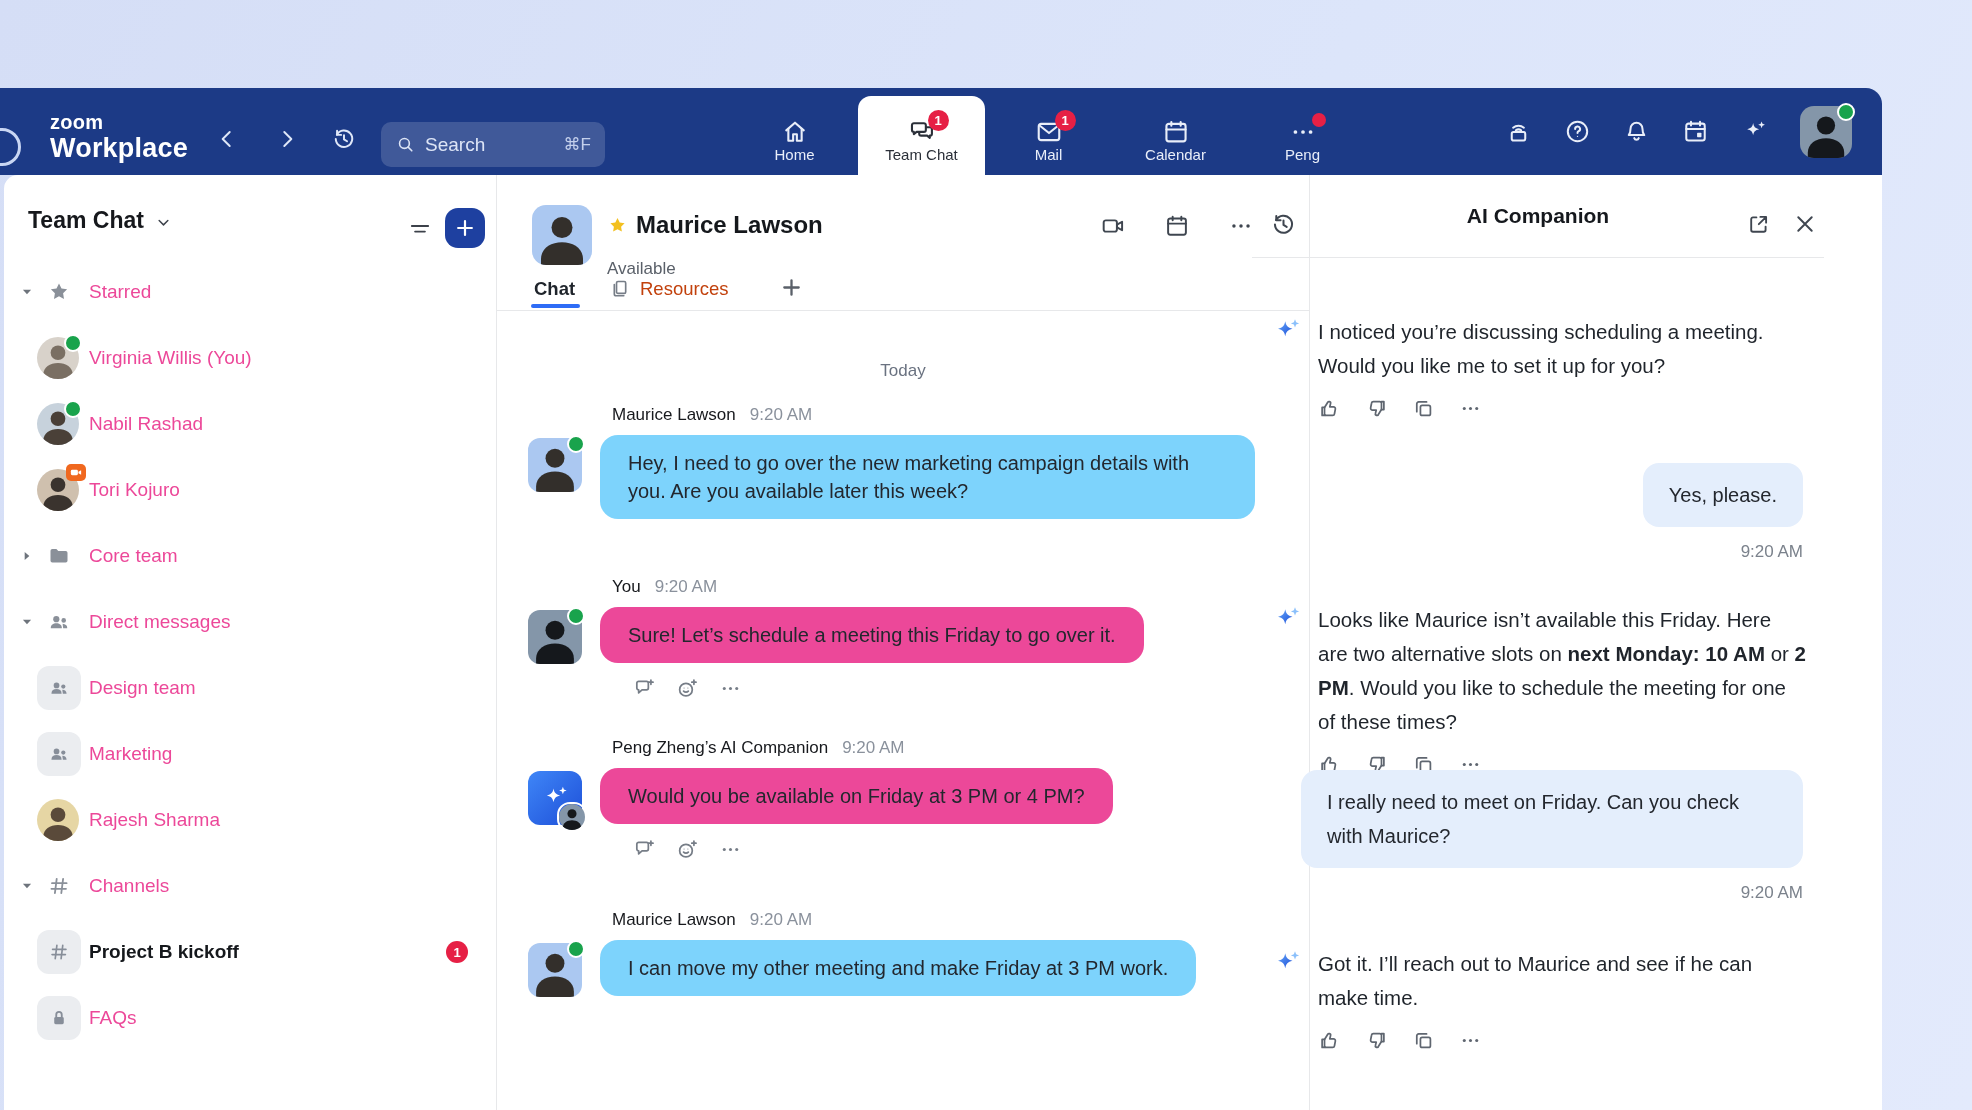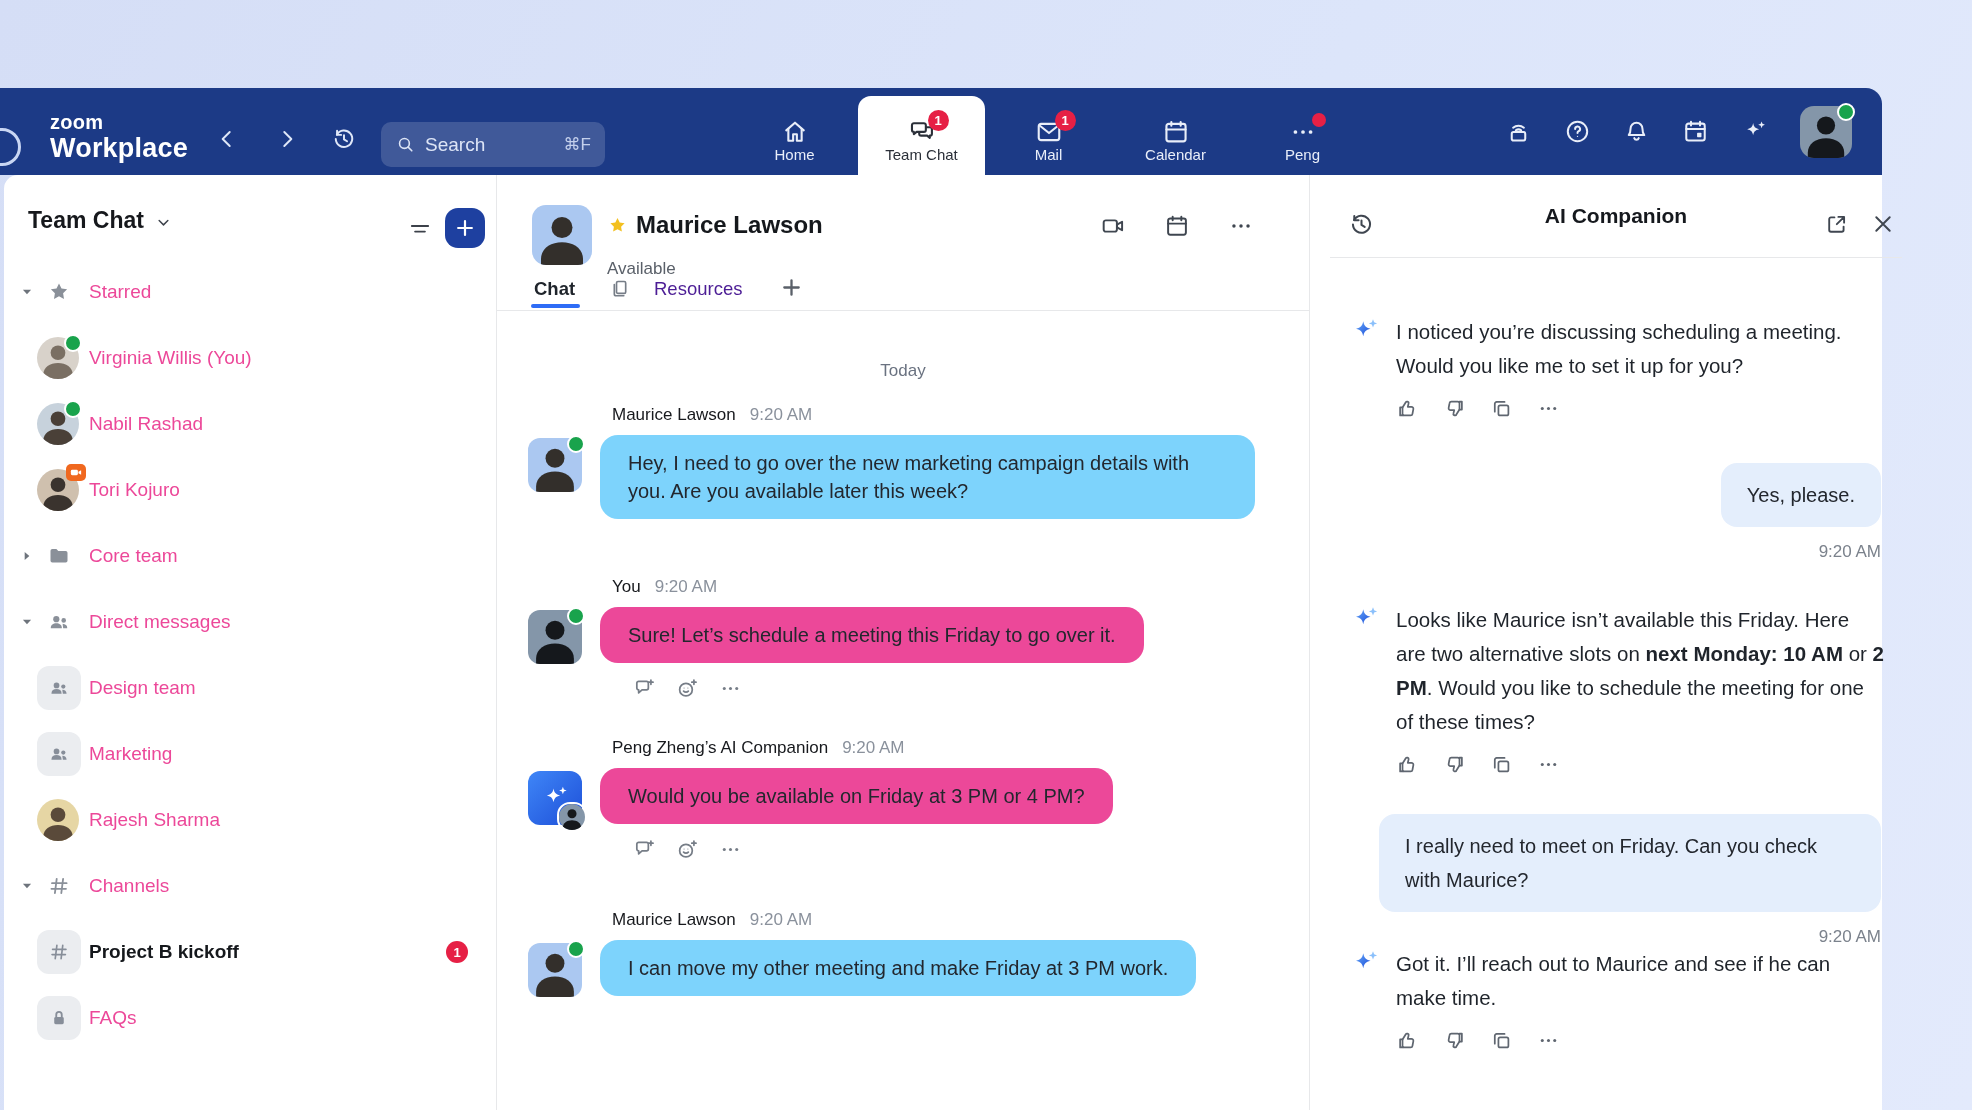--- a/index.html
+++ b/index.html
@@ -38,21 +38,21 @@
   .avatar .ph-img{position:absolute;inset:0;border-radius:inherit;overflow:hidden;}
   .avatar .ph-img svg{position:absolute;left:0;top:0;width:100%;height:100%;}
   .presence{position:absolute;width:14px;height:14px;border-radius:50%;background:#19a34c;border:2.5px solid #fff;
     top:-3px;right:-3px;box-sizing:content-box;}
   .vbadge{position:absolute;top:-5px;right:-7px;width:20px;height:17px;border-radius:5px;background:#f0681f;padding:2px;box-sizing:border-box;}
   .vbadge svg{display:block;width:100%;height:100%;}
   
   .content{position:absolute;left:4px;top:175px;width:1878px;height:935px;background:#fff;border-radius:14px 0 0 0;}
   .sidebar{position:absolute;left:0;top:0;width:493px;height:935px;border-right:1px solid #e7e8ea;box-sizing:border-box;}
   .chatcol{position:absolute;left:493px;top:0;width:813px;height:935px;border-right:1px solid #e7e8ea;box-sizing:border-box;}
-  .aipanel{position:absolute;left:1326px;top:0;width:572px;height:872px;}
+  .aipanel{position:absolute;left:1248px;top:0;width:572px;height:872px;}
   
   .sb-title{position:absolute;left:24px;top:32px;font-size:23px;font-weight:700;color:#16181c;display:flex;align-items:center;gap:10px;}
   .sb-title .chev{width:19px;height:19px;color:#3c414a;margin-top:4px;}
   .sb-filter{position:absolute;left:403px;top:41px;width:26px;height:26px;color:#3c414a;}
   .sb-plus{position:absolute;left:441px;top:33px;width:40px;height:40px;border-radius:13px;background:#1e40a0;color:#fff;}
   .sb-plus svg{width:22px;height:22px;margin:9px;}
   .sb-rows{position:absolute;left:0;top:84px;right:0;}
   .sb-row{position:relative;height:66px;}
   .sb-caret{position:absolute;left:16px;top:26px;width:14px;height:14px;color:#6e747c;}
   .sb-ic{position:absolute;left:33px;top:11px;width:44px;height:44px;display:flex;align-items:center;justify-content:center;color:#8a9099;}
@@ -68,21 +68,21 @@
   .ch-av{position:absolute;left:35px;top:30px;width:60px;height:60px;border-radius:14px;}
   .ch-titlerow{position:absolute;left:110px;top:36px;display:flex;align-items:center;gap:8px;}
   .ch-star{width:21px;height:21px;color:#f3c01f;}
   .ch-name{font-size:24px;font-weight:700;color:#15181c;}
   .ch-status{position:absolute;left:110px;top:84px;font-size:17px;color:#5a6069;}
   .ch-hicons{position:absolute;top:38px;display:flex;gap:38px;color:#3f4650;left:603px;}
   .ch-hicons .hic{width:26px;height:26px;}
   .ch-tab{position:absolute;top:103px;font-size:18.5px;}
   .ch-tab.active{left:37px;font-weight:700;color:#1f242b;}
   .ch-underline{position:absolute;left:34px;top:129px;width:49px;height:4px;border-radius:2px;background:#2e6cf6;}
-  .ch-tab.res{left:112px;color:#4c1d95;display:flex;align-items:center;gap:23px;}
+  .ch-tab.res{left:112px;color:#c2410c;display:flex;align-items:center;gap:9px;}
   .ch-tab.res .pic{width:22px;height:22px;color:#767d87;}
   .ch-addtab{position:absolute;left:283px;top:101px;width:23px;height:23px;color:#5a6069;}
   .ch-divider{position:absolute;left:0;right:0;top:135px;height:1px;background:#e7e8ea;}
   .today{position:absolute;left:0;width:100%;top:186px;text-align:center;font-size:17px;color:#6a7280;}
   .msg{position:absolute;left:0;right:20px;}
   .msg .mname{margin-left:115px;font-size:17px;color:#17191d;font-weight:500;}
   .msg .mtime{margin-left:14px;color:#8a919c;font-weight:400;}
   .msg .mav{position:absolute;left:31px;top:33px;width:54px;height:54px;border-radius:12px;}
   .msg .bubble{display:inline-block;margin-left:103px;margin-top:10px;max-width:655px;box-sizing:border-box;
     padding:14px 28px;border-radius:18px;font-size:20px;line-height:28px;color:#23272e;}
@@ -656,21 +656,21 @@
               </span>
               <span class="tb-icon act">
                 <svg viewBox="0 0 24 24" fill="none" stroke="currentColor" stroke-width="1.8" stroke-linecap="round" stroke-linejoin="round">
                   <circle cx="5.5" cy="12" r="1.6" fill="currentColor" stroke="none"></circle>
                   <circle cx="12" cy="12" r="1.6" fill="currentColor" stroke="none"></circle>
                   <circle cx="18.5" cy="12" r="1.6" fill="currentColor" stroke="none"></circle>
                 </svg>
               </span>
             </div>
           </div>
-          <div class="ai-user" style="top: 595px; margin-top: 44px;">
+          <div class="ai-user" style="top: 595px;">
             <div class="ubub">I really need to meet on Friday. Can you check with Maurice?</div>
             <div class="utime">9:20 AM</div>
           </div>
           <div class="ai-msg" style="top: 772px;">
             <span class="ai-sparkle">
               <svg viewBox="0 0 24 24">
                 <defs>
                   <linearGradient id="aig" x1="0" y1="0" x2="1" y2="1">
                     <stop offset="0" stop-color="#66a7f9"></stop>
                     <stop offset="1" stop-color="#1c4ed8"></stop>

